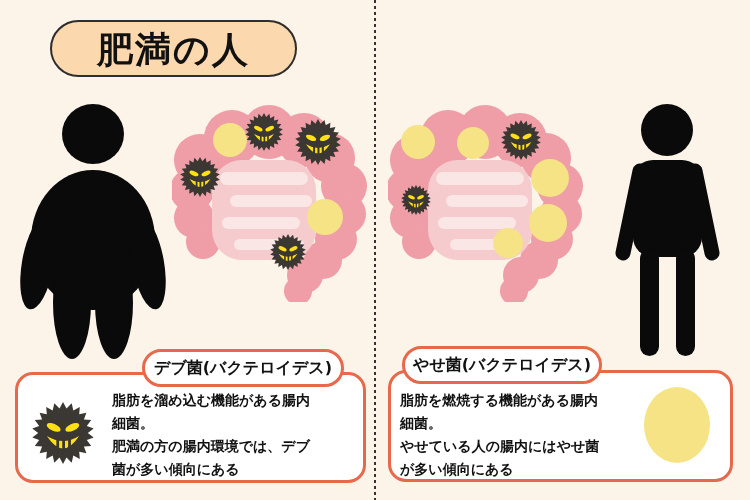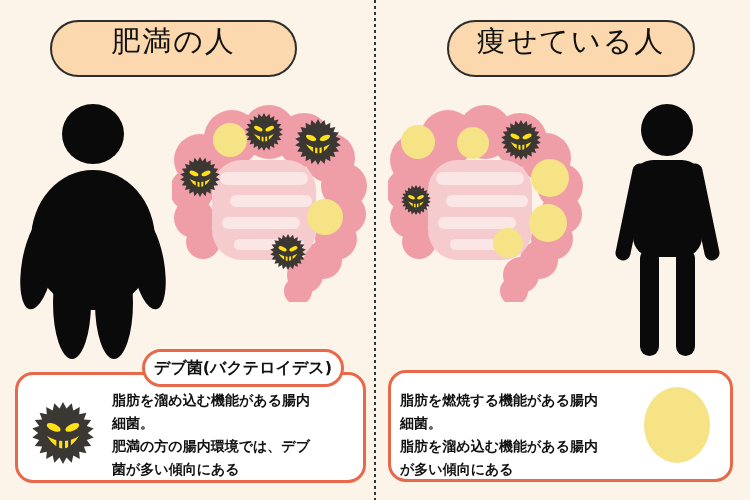--- a/index.html
+++ b/index.html
@@ -8,23 +8,23 @@
     --gut-inner:#F6CBCE; --gut-streak:#FAE6E5; --good-bacteria:#F5E385;
     --bad-bacteria-body:#3B3733; --bad-bacteria-face:#FFE115;
     --silhouette:#0A0A0A; --divider:#333333; --text:#111111;
   }
   *{margin:0;padding:0;box-sizing:border-box}
   body{background:#fff;font-family:"DejaVu Sans","Liberation Sans",sans-serif}
   .stage{position:relative;width:750px;height:500px;background:var(--background);overflow:hidden}
   section{position:absolute;inset:0;pointer-events:none}
   .divider{position:absolute;left:374px;top:0;width:2px;height:500px;
     background-image:repeating-linear-gradient(to bottom,var(--divider) 0 3px,transparent 3px 6px)}
-  .header-pill{position:absolute;display:flex;align-items:flex-start;justify-content:center;
+  .header-pill{position:absolute;display:flex;align-items:flex-end;justify-content:center;
     background:var(--header-fill);border:2.5px solid var(--header-border);border-radius:29px;
-    font-weight:normal;font-size:29px;color:var(--text);letter-spacing:2px}
+    font-weight:bold;font-size:36px;color:var(--text);letter-spacing:2px}
   .figure{position:absolute;line-height:0}
   .gut{position:absolute;line-height:0}
   .gut-markers{position:absolute;inset:0}
   .marker{position:absolute;line-height:0}
   .marker.good{border-radius:50%;background:var(--good-bacteria)}
   .info-box{position:absolute;background:var(--box-fill);border:3px solid var(--box-border);border-radius:18px;z-index:1}
   .info-label{position:absolute;background:var(--box-fill);border:3px solid var(--box-border);border-radius:20px;
     display:flex;align-items:center;justify-content:center;font-weight:bold;font-size:16px;color:var(--text);z-index:3}
   .info-text{position:absolute;font-size:14px;font-weight:bold;line-height:23px;color:var(--text);
     white-space:pre-line;z-index:2}
@@ -163,23 +163,20 @@
       <line x1="37.51" y1="34.72" x2="37.51" y2="49.599999999999994"></line>
     </g>
   </svg></div>
     <div class="info-text" style="left:112px;top:389px;width:252px">脂肪を溜め込む機能がある腸内
 細菌。
 肥満の方の腸内環境では、デブ
 菌が多い傾向にある</div>
   </section>
 
   <section>
-    <div class="header-pill" style="left:447px;top:20px;width:248px;height:57px">
-      <span>痩せている人</span>
-    </div>
 
     <div class="gut" style="left:388px;top:102px;width:195px;height:200px">
       <svg viewBox="0 0 195 200" width="195" height="200">
           <use href="#gut-shape"></use>
         </svg>
       <div class="gut-markers">
           <div class="marker good" style="left: 13px; top: 23px; height: 34px; width: 34px;"></div>
           <div class="marker good" style="left: 69px; top: 25px; height: 32px; width: 32px;"></div>
           <div class="marker bad" style="left: 113px; top: 18px; height: 40px; width: 40px;"><svg width="40" height="40" viewBox="0 0 40 40">
     <polygon points="20.0,0.0 22.3,4.2 25.6,0.8 26.6,5.4 30.8,3.2 30.5,7.9 35.1,6.9 33.5,11.3 38.2,11.7 35.4,15.5 39.8,17.2 36.0,20.0 39.8,22.8 35.4,24.5 38.2,28.3 33.5,28.7 35.1,33.1 30.5,32.1 30.8,36.8 26.6,34.6 25.6,39.2 22.3,35.8 20.0,40.0 17.7,35.8 14.4,39.2 13.4,34.6 9.2,36.8 9.5,32.1 4.9,33.1 6.5,28.7 1.8,28.3 4.6,24.5 0.2,22.8 4.0,20.0 0.2,17.2 4.6,15.5 1.8,11.7 6.5,11.3 4.9,6.9 9.5,7.9 9.2,3.2 13.4,5.4 14.4,0.8 17.7,4.2" fill="#3B3733"></polygon>
@@ -221,20 +218,23 @@
           <rect x="40" y="146" width="19" height="107" rx="9.5"></rect>
           <rect x="76" y="146" width="19" height="107" rx="9.5"></rect>
         </g>
         <g stroke="var(--silhouette)" stroke-width="15" stroke-linecap="round">
           <line x1="40" y1="68" x2="23" y2="150"></line>
           <line x1="95" y1="68" x2="112" y2="150"></line>
         </g>
       </svg>
     </div>
 
+    <div class="info-label" style="left:402px;top:346px;width:200px;height:38px">
+      <span>やせ菌(バクテロイデス)</span>
+    </div>
     <div class="info-box" style="left:388px;top:370px;width:345px;height:112px"></div>
     <div class="mascot good" style="left:644px;top:387px;width:66px;height:76px"></div>
     <div class="info-text" style="left:400px;top:389px;width:252px">脂肪を燃焼する機能がある腸内
 細菌。
-脂肪を溜め込む機能がある腸内
+やせている人の腸内にはやせ菌
 が多い傾向にある</div>
   </section>
 </div>
 
 </body></html>

